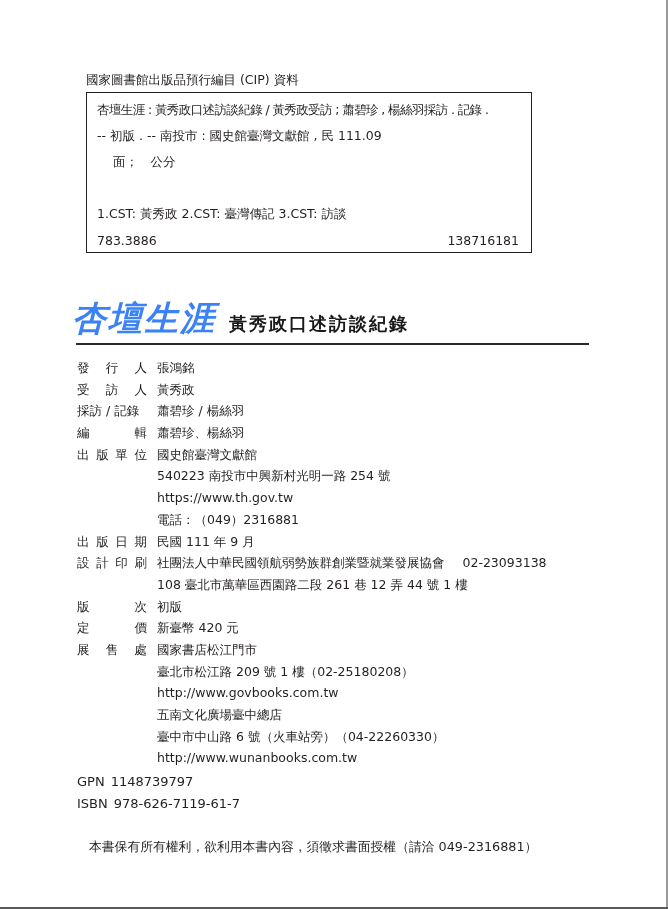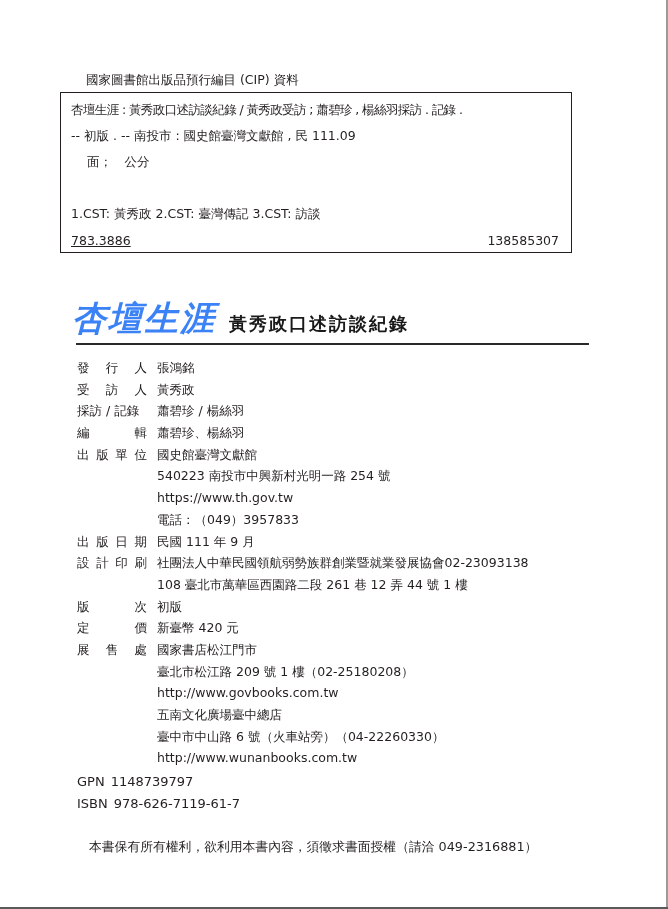--- a/index.html
+++ b/index.html
@@ -6,70 +6,70 @@
     body {
       width: 668px; height: 909px; position: relative; overflow: hidden;
       background: #ffffff; color: #231f20;
       font-family: "DejaVu Sans", "Liberation Sans", sans-serif;
     }
     .page-edge-right { position: absolute; left: 666px; top: 0; width: 2px; height: 909px; background: #9a9a9a; }
     .page-edge-bottom { position: absolute; left: 0; top: 907px; width: 668px; height: 2px; background: #5a5a5a; }
 
     .cip-heading { position: absolute; left: 86px; top: 72px; font-size: 12.5px; line-height: 16px; white-space: nowrap; }
     .cip-box {
-      position: absolute; left: 60px; top: 92px; width: 512px; height: 161px;
+      position: absolute; left: 86px; top: 92px; width: 446px; height: 161px;
       border: 1.3px solid #231f20; box-sizing: border-box;
     }
     .cip-line { position: absolute; left: 10px; font-size: 12.5px; line-height: 16px; white-space: nowrap; }
     .cip-line.l1 { top: 9px; letter-spacing: -0.6px; }
     .cip-line.l2 { top: 35px; }
     .cip-line.l3 { top: 61px; left: 26px; }
     .cip-line.l4 { top: 87px; }
     .cip-line.l5 { top: 113px; }
-    .cip-line.l6 { top: 140px; text-decoration: underline; }
+    .cip-line.l6 { top: 140px; }
     .cip-callno { position: absolute; right: 12px; top: 140px; font-size: 12.5px; line-height: 16px; }
 
     .title-wrap { position: absolute; left: 72px; top: 296px; height: 44px; white-space: nowrap; }
     .title-main {
       font-family: "DejaVu Serif", "Liberation Serif", serif;
       font-size: 34px; font-weight: bold; font-style: italic; letter-spacing: 2px;
       vertical-align: baseline; color: #3b82f6;
     }
     .title-sub {
       font-family: Liberation Serif, serif;
       font-size: 18px; font-weight: bold; letter-spacing: 2px; margin-left: 8px; color: #1a1a1a;
     }
     .title-rule { position: absolute; left: 76px; top: 343px; width: 513px; height: 1.5px; background: #2a2a2a; }
 
     .info { position: absolute; left: 77px; top: 360px; width: 560px; }
     .row { position: relative; height: 21.7px; font-size: 12.5px; line-height: 16px; white-space: nowrap; }
     .row .lbl { position: absolute; left: 0; top: 0; width: 70px; display: flex; justify-content: space-between; }
     .row .val { position: absolute; left: 80px; top: 0; }
-    .row .val .tel { }
+    .row .val .tel { margin-left: 18px; }
 
     .ids { position: absolute; left: 77px; top: 774px; font-size: 13px; line-height: 16px; }
     .ids .id-row { height: 21.5px; white-space: nowrap; }
     .ids .id-row span + span { margin-left: 6px; }
 
     .copyright { position: absolute; left: 89px; top: 839px; font-size: 12.8px; line-height: 16px; white-space: nowrap; }
   </style>
 </head>
 <body>
 
 <div class="page-edge-right"></div>
 <div class="page-edge-bottom"></div>
 
 <div class="cip-heading">國家圖書館出版品預行編目 (CIP) 資料</div>
 <div class="cip-box">
   <div class="cip-line l1">杏壇生涯 : 黃秀政口述訪談紀錄 / 黃秀政受訪 ; 蕭碧珍 , 楊絲羽採訪 . 記錄 .</div>
   <div class="cip-line l2">-- 初版 . -- 南投市 : 國史館臺灣文獻館 , 民 111.09</div>
   <div class="cip-line l3">面；　公分</div>
   <div class="cip-line l5">1.CST: 黃秀政 2.CST: 臺灣傳記 3.CST: 訪談</div>
   <div class="cip-line l6">783.3886</div>
-  <div class="cip-callno">138585307</div>
+  <div class="cip-callno">138716181</div>
 </div>
 
 <div class="title-wrap">
   <span class="title-main">杏壇生涯</span>
   <span class="title-sub">黃秀政口述訪談紀錄</span>
 </div>
 <div class="title-rule"></div>
 
 <div class="info" id="colophon">
     <div class="row">
@@ -113,21 +113,21 @@
     <div class="row">
       <div class="lbl"></div>
       <div class="val"><span>540223 南投市中興新村光明一路 254 號</span></div>
     </div>
     <div class="row">
       <div class="lbl"></div>
       <div class="val"><span>https://www.th.gov.tw</span></div>
     </div>
     <div class="row">
       <div class="lbl"></div>
-      <div class="val"><span>電話：（049）3957833</span></div>
+      <div class="val"><span>電話：（049）2316881</span></div>
     </div>
     <div class="row">
       <div class="lbl">
         <span>出</span>
         <span>版</span>
         <span>日</span>
         <span>期</span>
       </div>
       <div class="val"><span>民國 111 年 9 月</span></div>
     </div>

